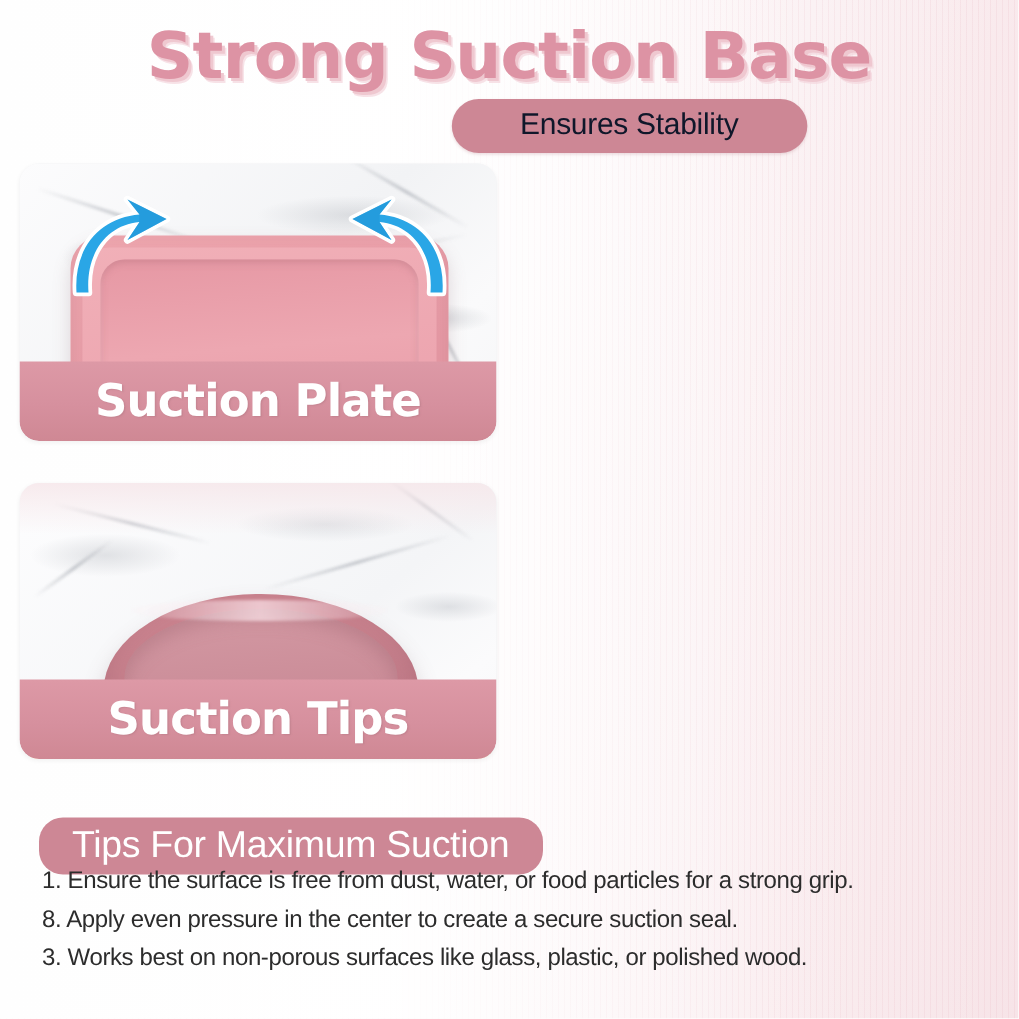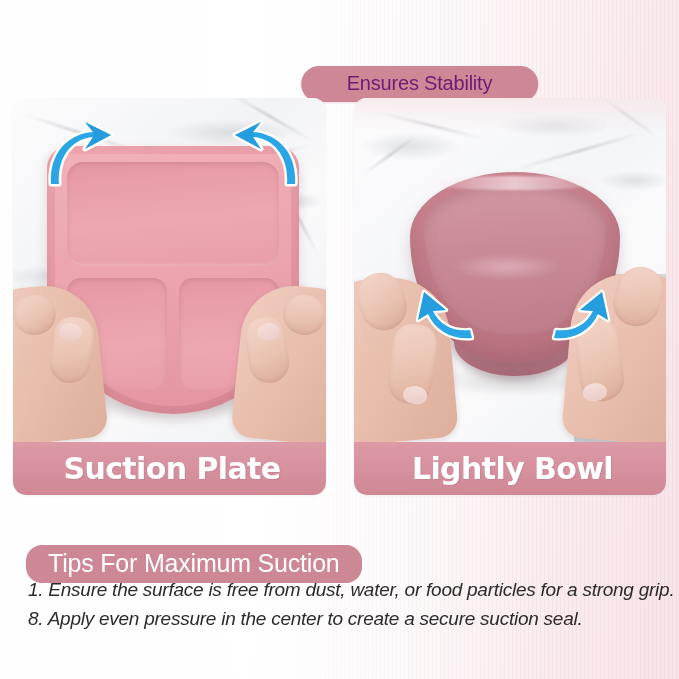--- a/index.html
+++ b/index.html
@@ -66,38 +66,39 @@
       2px 2px 0 rgba(238,198,207,0.95),
       3px 3px 0 rgba(243,214,221,0.7);
     white-space: nowrap;
   }
   .subtitle-pill {
     position: absolute;
     top: 66px;
     left: 50%;
     transform: translateX(-50%) translateX(80px);
     background: #cd8795;
-    color: #701a75;
+    color: #0f172a;
     font-size: 20px;
     letter-spacing: -0.2px;
     padding: 6px 46px 7px 46px;
     border-radius: 18px;
     white-space: nowrap;
     box-shadow: 0 1px 2px rgba(180,120,133,0.25);
   }
 
   
   .panels {
     position: absolute;
-    top: 98px;
+    top: 109px;
     left: 13px;
     width: 653px;
     height: 397px;
     display: flex;
     gap: 28px;
+    flex-direction: column;
   }
   .panel {
     position: relative;
     width: 318px;
     height: 397px;
     border-radius: 13px;
     overflow: hidden;
     background: #f3f4f6;
     box-shadow: 0 1px 3px rgba(0,0,0,0.05);
   }
@@ -318,35 +319,35 @@
     white-space: nowrap;
     letter-spacing: -0.2px;
   }
   .tips-list {
     position: absolute;
     left: 28px;
     top: 580px;
     width: 630px;
   }
   .tip-row {
-    font-size: 19px;
+    font-size: 16px;
     color: #2c2c2c;
     letter-spacing: -0.25px;
     line-height: 1.0;
     margin-bottom: 9.5px;
     white-space: nowrap;
-    font-style: italic;
   }
 </style>
 </head>
 <body>
 
 <div id="page">
 
   <div class="header">
+    <div class="main-title">Strong Suction Base</div>
     <div class="subtitle-pill">Ensures Stability</div>
   </div>
 
   <div class="panels">
 
     <div class="panel">
       <div class="photo">
         <div class="marble">
           <div class="vein v1"></div>
             <div class="vein v2"></div>
@@ -456,25 +457,26 @@
             <g stroke="#ffffff" stroke-width="4.5" fill="none" stroke-linejoin="round">
               <path d="M56 54 C38 56 20 48 12 30 L2 36 L8 8 L30 26 L17 27 C24 42 39 48 54 46 Z"></path>
             </g>
             <path d="M56 54 C38 56 20 48 12 30 L2 36 L8 8 L30 26 L17 27 C24 42 39 48 54 46 Z" fill="#2aa6e6"></path>
             <path d="M12 30 L2 36 L8 8 L30 26 L17 27 Z" fill="#1f93d6" opacity="0.5"></path>
           </g>
         </svg>
       </div>
 
       <div class="caption">
-        <span class="caption-text">Lightly Bowl</span>
+        <span class="caption-text">Suction Tips</span>
       </div>
     </div>
   </div>
 
   <div class="tips-pill">Tips For Maximum Suction</div>
 
   <div class="tips-list">
     <div class="tip-row">1. Ensure the surface is free from dust, water, or food particles for a strong grip.</div>
     <div class="tip-row">8. Apply even pressure in the center to create a secure suction seal.</div>
+    <div class="tip-row">3. Works best on non-porous surfaces like glass, plastic, or polished wood.</div>
   </div>
 
 </div>
 
 </body></html>

